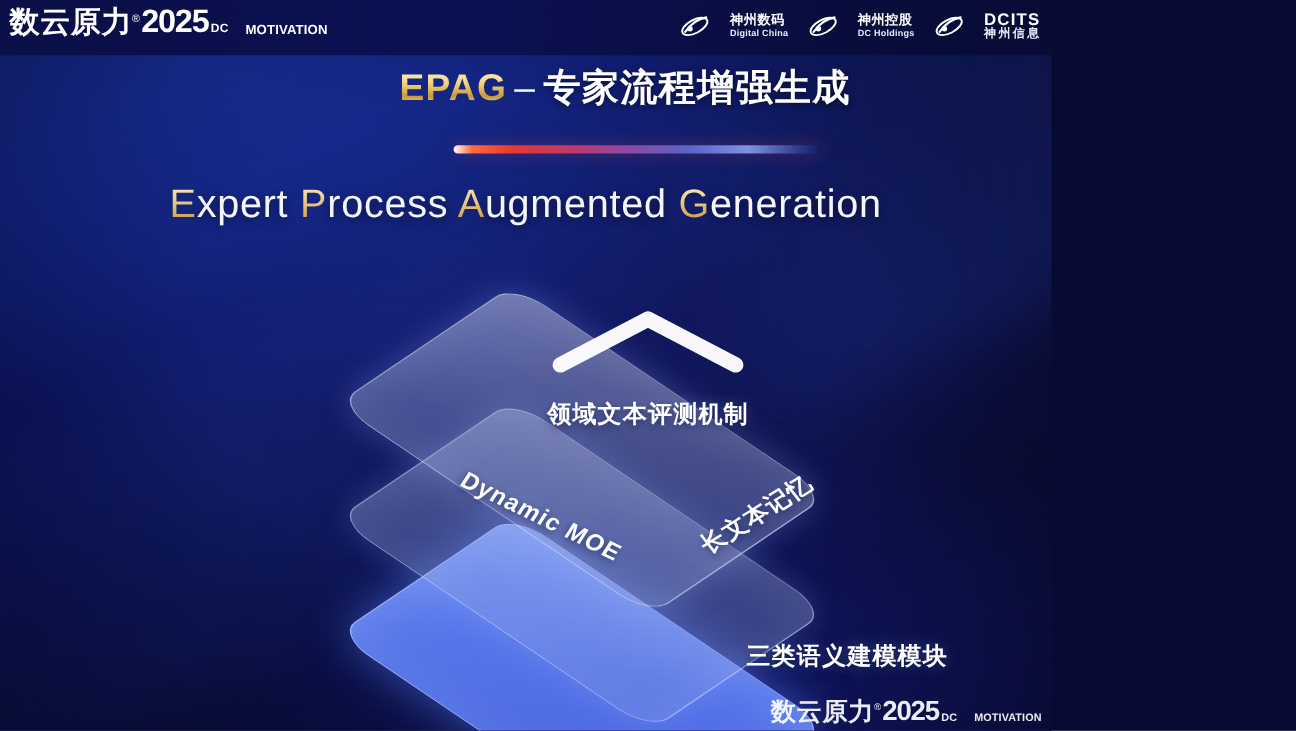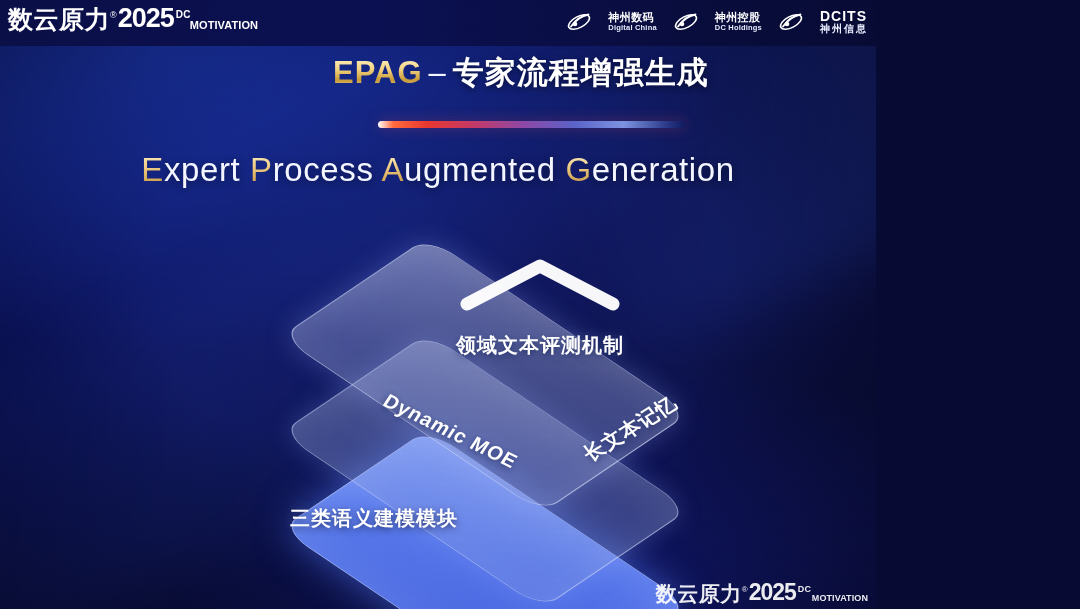--- a/index.html
+++ b/index.html
@@ -46,21 +46,21 @@
   .brand .cn{
     font-weight:bold; color:#ffffff; letter-spacing:.5px;
     font-family:"Liberation Sans","DejaVu Sans",sans-serif;
   }
   .brand .reg{ color:#ffffff; }
   .brand .yr{
     font-weight:bold; color:#ffffff;
     font-family:"Liberation Sans","DejaVu Sans",sans-serif;
     letter-spacing:-1px;
   }
-  .brand .dcbox{ display:flex; flex-direction:column; color:#ffffff; }
+  .brand .dcbox{ display:flex; flex-direction:row; color:#ffffff; }
   .brand .dc{ font-weight:bold; letter-spacing:.2px; }
   .brand .mot{ font-weight:bold; letter-spacing:.1px;padding-left:14px; }
 
   #brand-main{ position:absolute; left:8px; top:5px; z-index:8; }
   #brand-main .cn{ font-size:25px; }
   #brand-main .reg{ font-size:9px; margin-bottom:12px; }
   #brand-main .yr{ font-size:27px; margin-left:1px; }
   #brand-main .dcbox{ margin-left:2px; margin-bottom:1px; }
   #brand-main .dc{ font-size:10px; }
   #brand-main .mot{ font-size:11px; }
@@ -165,21 +165,21 @@
     border:1.5px solid rgba(180,200,255,.70);
     box-shadow:0 0 40px rgba(90,130,255,.55), inset 0 0 50px rgba(190,210,255,.22);
   }
 
   .lbl{
     position:absolute; z-index:3;
     color:#ffffff; font-weight:bold; white-space:nowrap;
     text-shadow:0 2px 7px rgba(10,18,70,.75), 0 0 12px rgba(160,190,255,.35);
   }
   #lbl-top{ left:0; right:0; top:104px; text-align:center; font-size:20px; letter-spacing:1px; }
-  #lbl-bot{ left:0; right:0; top:277px; text-align:left; font-size:20px; letter-spacing:1px; }
+  #lbl-bot{ left:0; right:0; top:305px; text-align:right; font-size:20px; letter-spacing:1px; }
   #lbl-mid-left{
     left:95px; top:160px; font-size:20px; letter-spacing:1px;
     transform:rotate(26deg) skew(-7deg,0deg);
     transform-origin:left center;
   }
   #lbl-mid-right{
     left:296px; top:215px; font-size:20px; letter-spacing:1px;
     transform:rotate(-32deg) skew(6deg,0deg);
     transform-origin:left center;
   }

